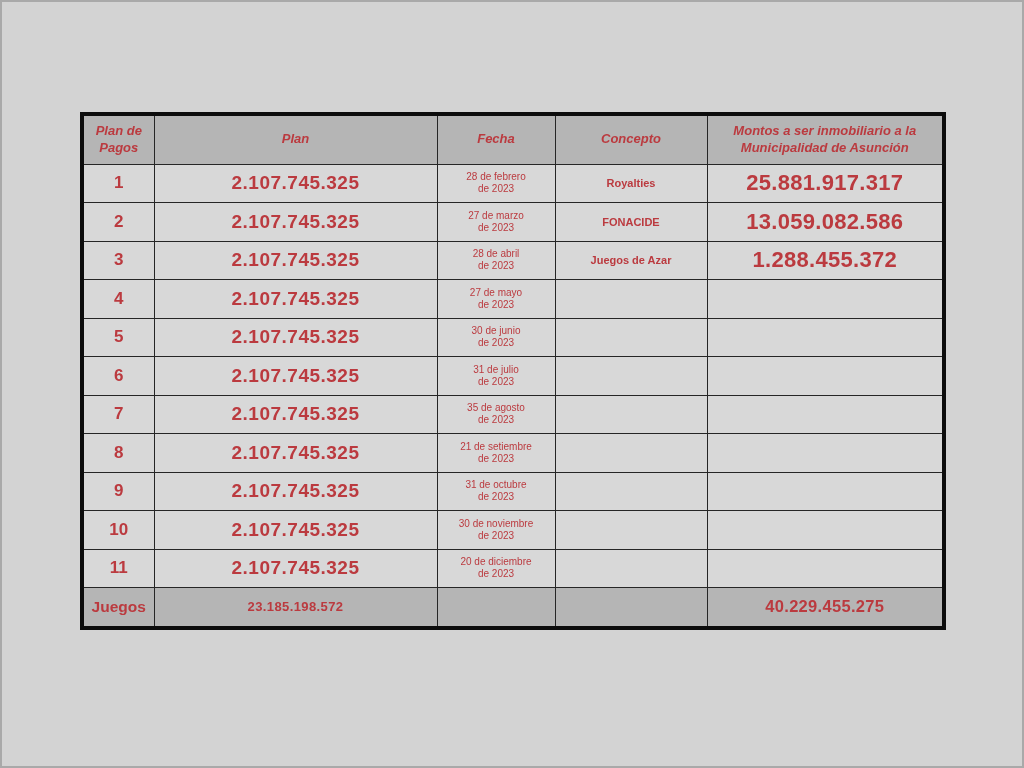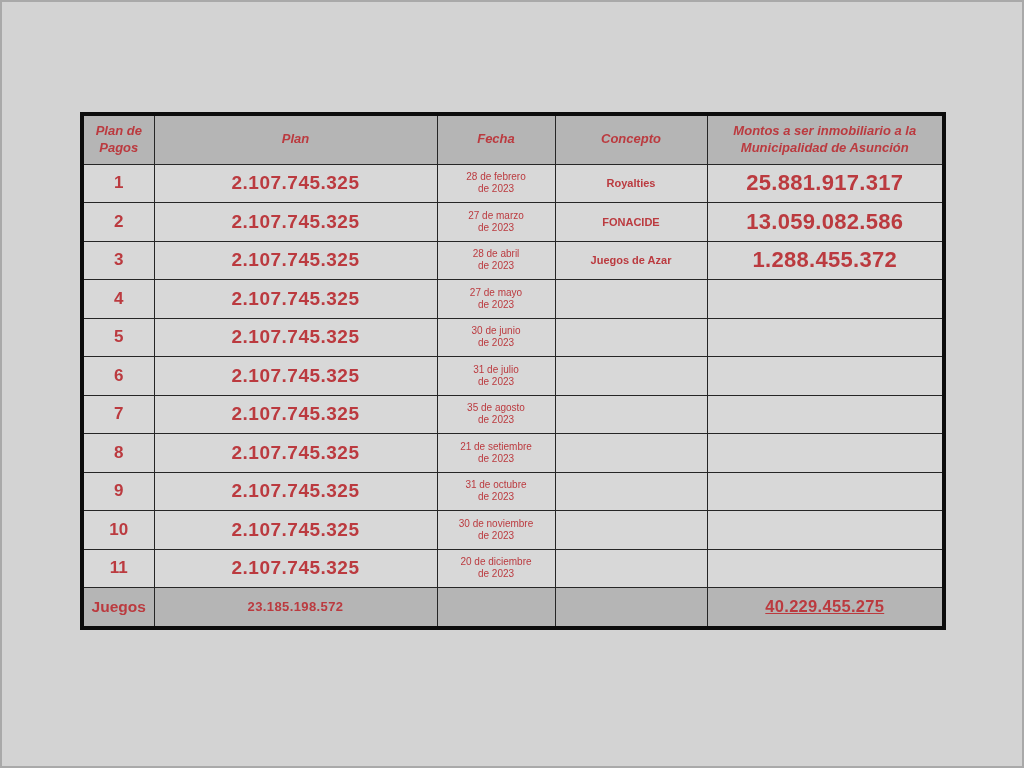--- a/index.html
+++ b/index.html
@@ -64,21 +64,21 @@
   td.fecha-cell { font-size: 10px; font-weight: normal; line-height: 1.2; }
   td.concepto-cell { font-size: 11px; font-weight: bold; padding: 2px 1px; }
   td.monto-cell { font-size: 22px; font-weight: bold; letter-spacing: 0.3px; }
   tr.totals-row td {
     background: #b5b5b5;
     height: 40px;
     font-weight: bold;
   }
   td.totals-label-cell { font-size: 15.5px; padding: 2px 1px; }
   td.totals-pago-cell { font-size: 13px; letter-spacing: 0.4px; }
-  td.totals-monto-cell { font-size: 16.5px; letter-spacing: 0.3px; text-decoration: underline; }
+  td.totals-monto-cell { font-size: 16.5px; letter-spacing: 0.3px; }
 </style>
 </head>
 <body>
 
 <div class="page-frame"></div>
 
 <div class="table-wrap">
   <table class="debt-table">
     <colgroup>
       <col style="width:72px">

